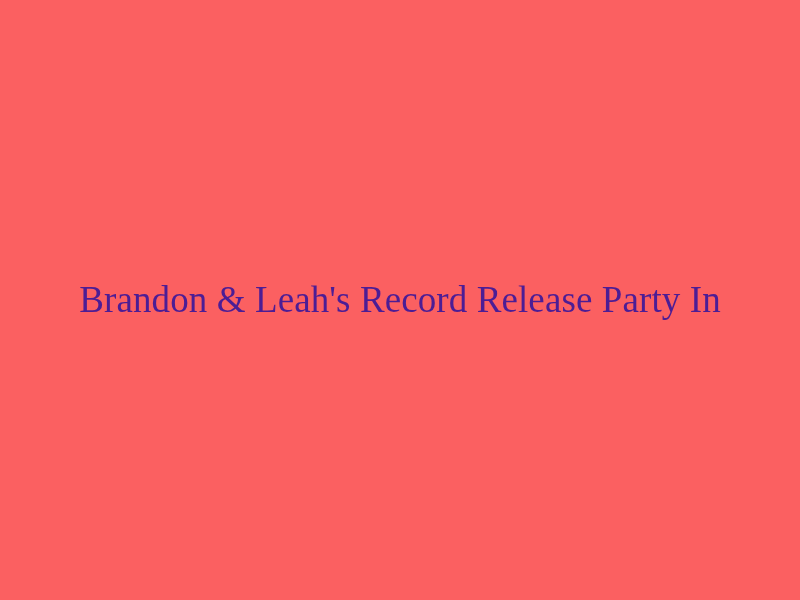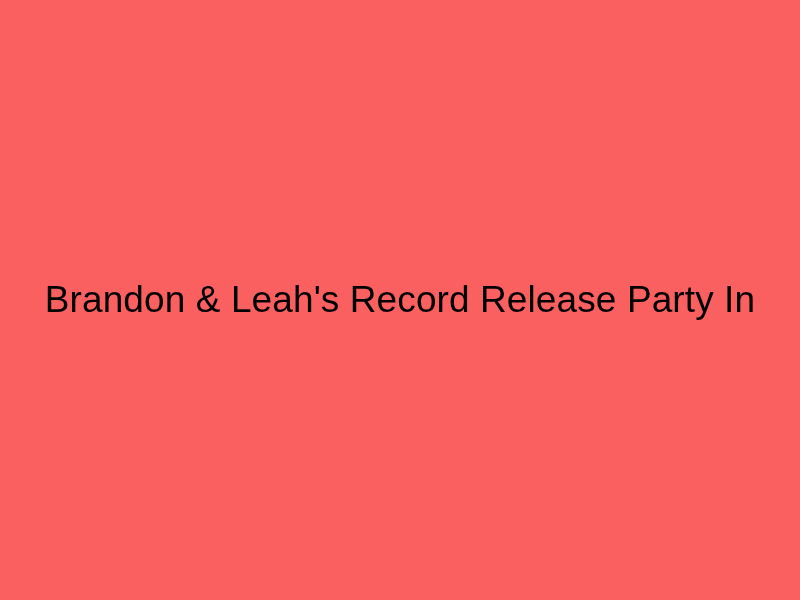--- a/index.html
+++ b/index.html
@@ -17,22 +17,22 @@
     position: relative;
     width: 800px;
     height: 600px;
     background: #fb6061;
     display: flex;
     align-items: center;
     justify-content: center;
     box-sizing: border-box;
   }
   #placeholder-text {
-    color: #000000;
-    font-family: Liberation Sans, sans-serif;
+    color: #4c1d95;
+    font-family: Liberation Serif, serif;
     font-size: 37px;
     font-weight: 400;
     line-height: 1.15;
     letter-spacing: 0.1px;
     text-align: center;
     white-space: nowrap;
     -webkit-font-smoothing: antialiased;
     user-select: none;
   }
 </style>

